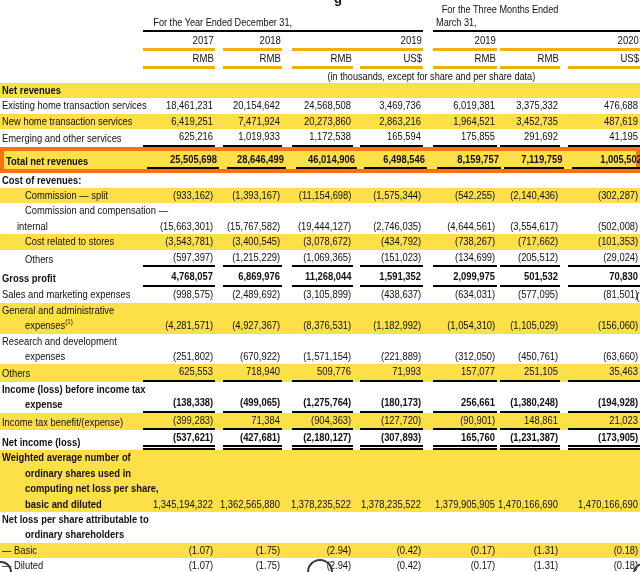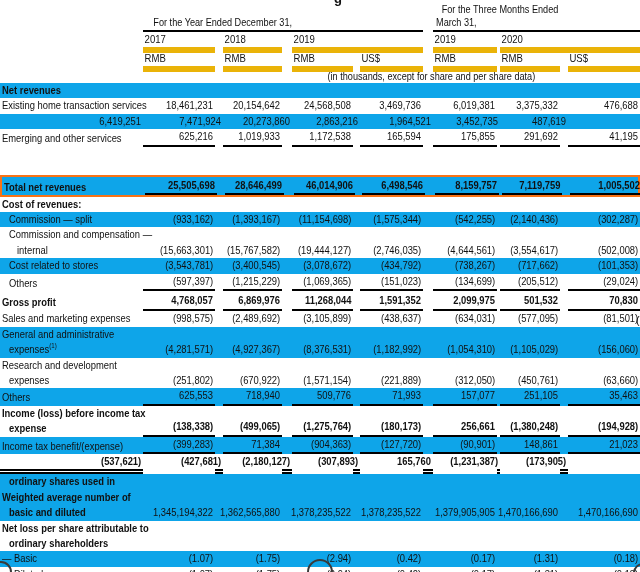--- a/index.html
+++ b/index.html
@@ -13,38 +13,38 @@
   .o-r{transform-origin:100% 100%;}
   .o-c{transform-origin:50% 100%;}
   
   .hdr{padding-top:2px;}
   .hrA{height:30px;}
   .hg{border-bottom:2px solid #000;text-align:left;padding-bottom:2px;font-size:10.5px;line-height:12.5px;}
   .gc-yr{grid-column:2/9;}
   .gc-qt{grid-column:10/15;}
   .hrB{height:19px;}
   .hrC{height:18px;}
-  .hy{border-bottom:6px solid #eab308;text-align:left;font-size:11px;line-height:14px;padding-bottom:1px;}
+  .hy{border-bottom:3px solid #eab308;text-align:right;font-size:11px;line-height:14px;padding-bottom:1px;}
   .gc2{grid-column:2;} .gc4{grid-column:4;} .gc6{grid-column:6;} .gc6s{grid-column:6/9;}
   .gc8{grid-column:8;} .gc10{grid-column:10;} .gc12{grid-column:12;} .gc12s{grid-column:12/15;} .gc14{grid-column:14;}
   .hrD{height:14px;border-radius:6px;}
   .hnote{grid-column:4/15;text-align:center;font-size:10.5px;line-height:13px;}
   
   .row{position:relative;}
-  .bg-b{background:#0ea5e9;}
+  .bg-b{background:#fde047;}
   .lbl{grid-column:1;font-size:10.8px;}
   .line{line-height:15.4px;height:15.4px;white-space:nowrap;}
-  .i0{padding-left:2px;} .i1{padding-left:9px;} .i2{padding-left:17px;}
+  .i0{padding-left:2px;} .i1{padding-left:25px;} .i2{padding-left:17px;}
   .bold{font-weight:bold;}
   .vc{display:flex;justify-content:flex-end;font-size:10.8px;line-height:15.4px;
       padding:0 2px 0 0;min-height:15.4px;}
   .vb{font-weight:bold;}
   .ru1{border-bottom:2px solid #000;}
   .ru2{border-bottom:5px double #000;}
-  .redbox{border:2px solid #f97316;margin-top:28px;}
+  .redbox{border:4px solid #f97316;}
   .redbox .vc,.redbox .line{line-height:16px;}
   .padrow .vc,.padrow .line{padding-top:2px;padding-bottom:1px;}
   sup{font-size:7px;vertical-align:super;line-height:0;}
   
   .gmark{position:absolute;left:334px;top:-9px;font-size:13px;font-weight:bold;}
   .ovf{position:absolute;left:636px;bottom:1px;font-size:10.8px;}
   .circle{position:absolute;border:2px solid #3a3a3a;border-radius:50%;background:transparent;}
   .circ-left{width:18px;height:18px;left:-10px;top:561px;}
   .circ-mid{width:22px;height:22px;left:307px;top:559px;}
   .circ-right{width:16px;height:16px;left:633px;top:563px;}
@@ -130,20 +130,23 @@
         <div></div>
         <div class="vc">
           <span class="t o-r">3,375,332</span>
         </div>
         <div></div>
         <div class="vc">
           <span class="t o-r">476,688</span>
         </div>
       </div>
       <div class="grid row bg-b">
+        <div class="lbl">
+          <div class="line i0"><span class="t o-l">New home transaction services</span></div>
+        </div>
         <div class="vc">
           <span class="t o-r">6,419,251</span>
         </div>
         <div></div>
         <div class="vc">
           <span class="t o-r">7,471,924</span>
         </div>
         <div></div>
         <div class="vc">
           <span class="t o-r">20,273,860</span>
@@ -598,20 +601,23 @@
         <div></div>
         <div class="vc ru1">
           <span class="t o-r">148,861</span>
         </div>
         <div></div>
         <div class="vc ru1">
           <span class="t o-r">21,023</span>
         </div>
       </div>
       <div class="grid row">
+        <div class="lbl bold">
+          <div class="line i0"><span class="t o-l">Net income (loss)</span></div>
+        </div>
         <div class="vc vb ru2">
           <span class="t o-r">(537,621)</span>
         </div>
         <div></div>
         <div class="vc vb ru2">
           <span class="t o-r">(427,681)</span>
         </div>
         <div></div>
         <div class="vc vb ru2">
           <span class="t o-r">(2,180,127)</span>
@@ -628,22 +634,23 @@
         <div class="vc vb ru2">
           <span class="t o-r">(1,231,387)</span>
         </div>
         <div></div>
         <div class="vc vb ru2">
           <span class="t o-r">(173,905)</span>
         </div>
       </div>
       <div class="grid row bg-b">
         <div class="lbl bold">
+          <div class="line i0"><span class="t o-l">Weighted average number of</span></div>
           <div class="line i1"><span class="t o-l">ordinary shares used in</span></div>
-          <div class="line i0"><span class="t o-l">Weighted average number of</span></div>
+          <div class="line i1"><span class="t o-l">computing net loss per share,</span></div>
           <div class="line i1"><span class="t o-l">basic and diluted</span></div>
         </div>
         <div class="vc">
           <span class="t o-r">1,345,194,322</span>
         </div>
         <div></div>
         <div class="vc">
           <span class="t o-r">1,362,565,880</span>
         </div>
         <div></div>

